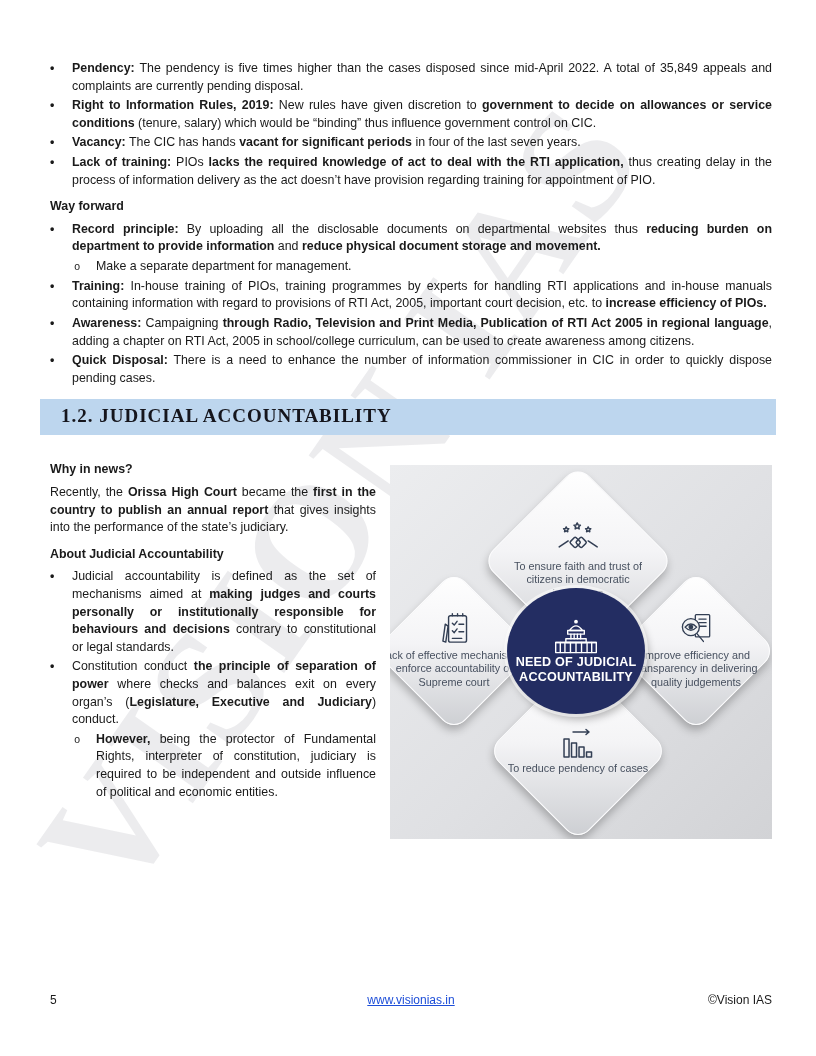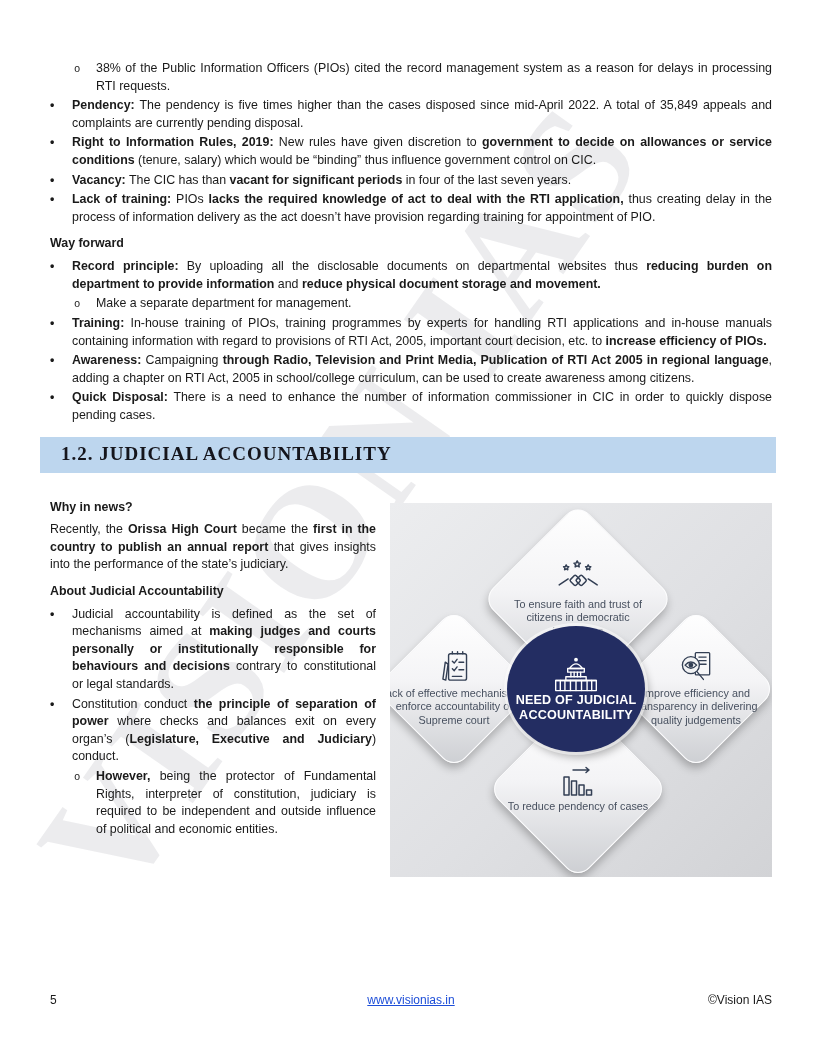--- a/index.html
+++ b/index.html
@@ -48,24 +48,23 @@
 </style>
 </head>
 <body>
 
 <div class="page">
   <div class="watermark">VISION IAS</div>
 
   <div class="content">
 
     <div class="bullets">
-        <div class="li lvl2"><span class="marker">o</span><span>38% of the Public Information Officers (PIOs) cited the record management system as a reason for delays in processing RTI requests.</span></div>
         <div class="li lvl1"><span class="marker">•</span><b>Pendency:</b><span> The pendency is five times higher than the cases disposed since mid-April 2022. A total of 35,849 appeals and complaints are currently pending disposal.</span></div>
         <div class="li lvl1"><span class="marker">•</span><b>Right to Information Rules, 2019:</b><span> New rules have given discretion to </span><b>government to decide on allowances or service conditions</b><span> (tenure, salary) which would be “binding” thus influence government control on CIC.</span></div>
-        <div class="li lvl1"><span class="marker">•</span><b>Vacancy:</b><span> The CIC has than </span><b>vacant for significant periods</b><span> in four of the last seven years.</span></div>
+        <div class="li lvl1"><span class="marker">•</span><b>Vacancy:</b><span> The CIC has hands </span><b>vacant for significant periods</b><span> in four of the last seven years.</span></div>
         <div class="li lvl1"><span class="marker">•</span><b>Lack of training:</b><span> PIOs </span><b>lacks the required knowledge of act to deal with the RTI application,</b><span> thus creating delay in the process of information delivery as the act doesn’t have provision regarding training for appointment of PIO.</span></div>
       </div>
 
     <div class="subhead">Way forward</div>
 
     <div class="bullets">
         <div class="li lvl1"><span class="marker">•</span><b>Record principle:</b><span> By uploading all the disclosable documents on departmental websites thus </span><b>reducing burden on department to provide information</b><span> and </span><b>reduce physical document storage and movement.</b></div>
         <div class="li lvl2"><span class="marker">o</span><span>Make a separate department for management.</span></div>
         <div class="li lvl1"><span class="marker">•</span><b>Training:</b><span> In-house training of PIOs, training programmes by experts for handling RTI applications and in-house manuals containing information with regard to provisions of RTI Act, 2005, important court decision, etc. to </span><b>increase efficiency of PIOs.</b></div>
         <div class="li lvl1"><span class="marker">•</span><b>Awareness:</b><span> Campaigning </span><b>through Radio, Television and Print Media, Publication of RTI Act 2005 in regional language</b><span>, adding a chapter on RTI Act, 2005 in school/college curriculum, can be used to create awareness among citizens.</span></div>

